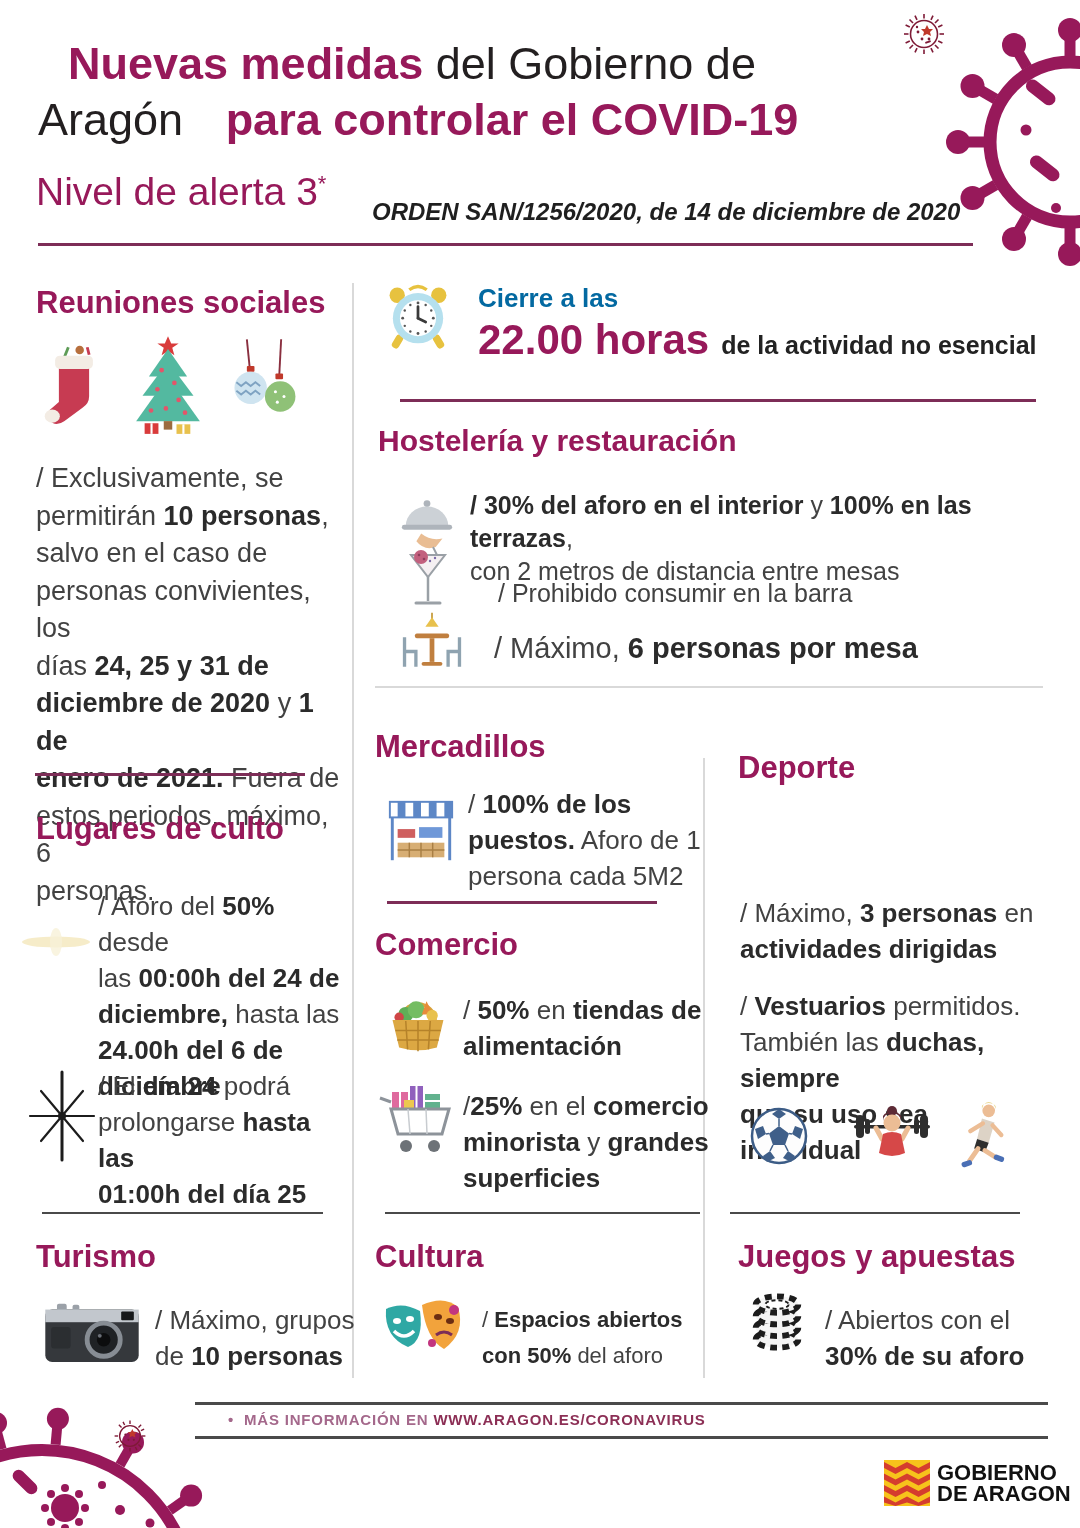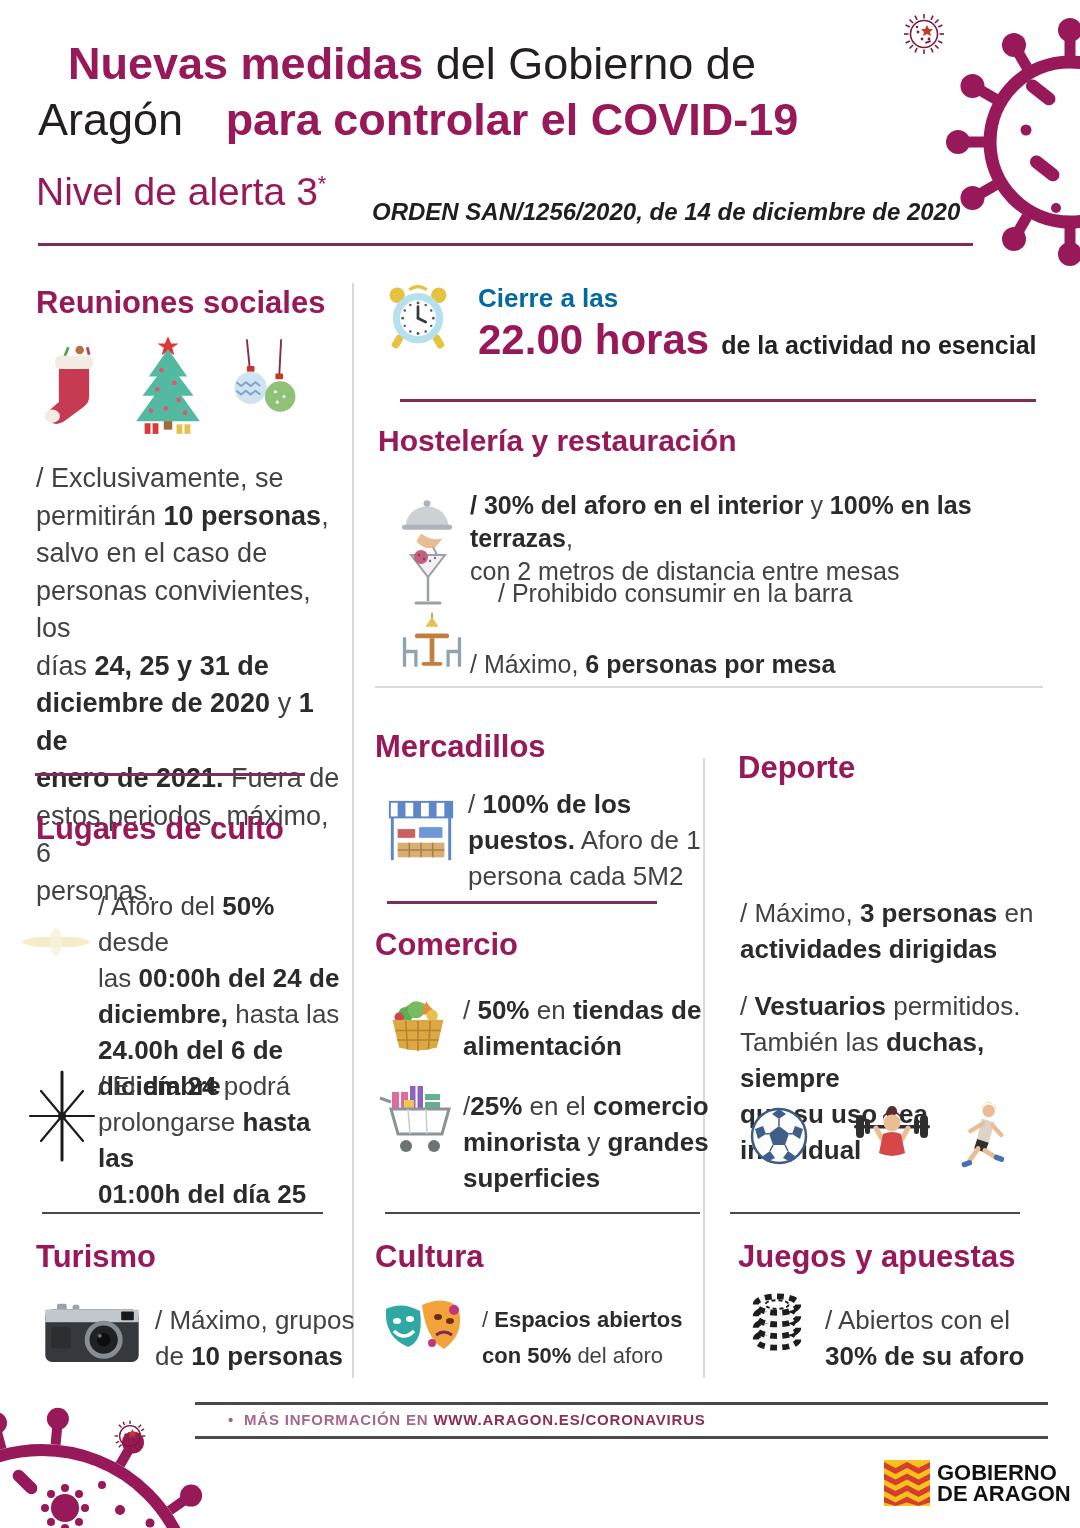--- a/index.html
+++ b/index.html
@@ -279,21 +279,21 @@
     <line x1="38" y1="0" x2="38" y2="7" stroke="#caa24a" stroke-width="2"></line>
     <polygon points="31,15 45,15 38,5" fill="#e8c14d"></polygon>
     <g stroke="#8fa3b0" stroke-width="3.5" fill="none">
       <path d="M9 26 L9 57 M9 41 L21 41 L21 57"></path>
       <path d="M67 26 L67 57 M67 41 L55 41 L55 57"></path>
     </g>
     <rect x="20" y="22" width="36" height="5" rx="2" fill="#c07f3f"></rect>
     <rect x="35.5" y="27" width="5" height="25" fill="#c07f3f"></rect>
     <rect x="27" y="52" width="22" height="4" rx="2" fill="#c07f3f"></rect>
   </svg>
-  <div class="abs rich body-rich" style="left:470px;top:632px;width:580px;font-size:25px;line-height:33px;margin-top:16px;"><span>/  Máximo, </span><span class="b">6 personas por mesa</span></div>
+  <div class="abs rich body-rich" style="left:494px;top:632px;width:580px;font-size:29px;line-height:33px;"><span>/  Máximo, </span><span class="b">6 personas por mesa</span></div>
 
   <div class="abs hline-gray" style="left:375px;top:686px;width:668px;"></div>
 
   <div class="abs vline" style="left:352px;top:283px;height:1095px;"></div>
   <div class="abs vline" style="left:703px;top:758px;height:620px;"></div>
 
   <h2 class="abs sec-heading" style="left:375px;top:730px;">Mercadillos</h2>
 
   <svg class="abs" style="left:385px;top:795px;" width="72" height="74" viewBox="0 0 74 74">
     <g>

